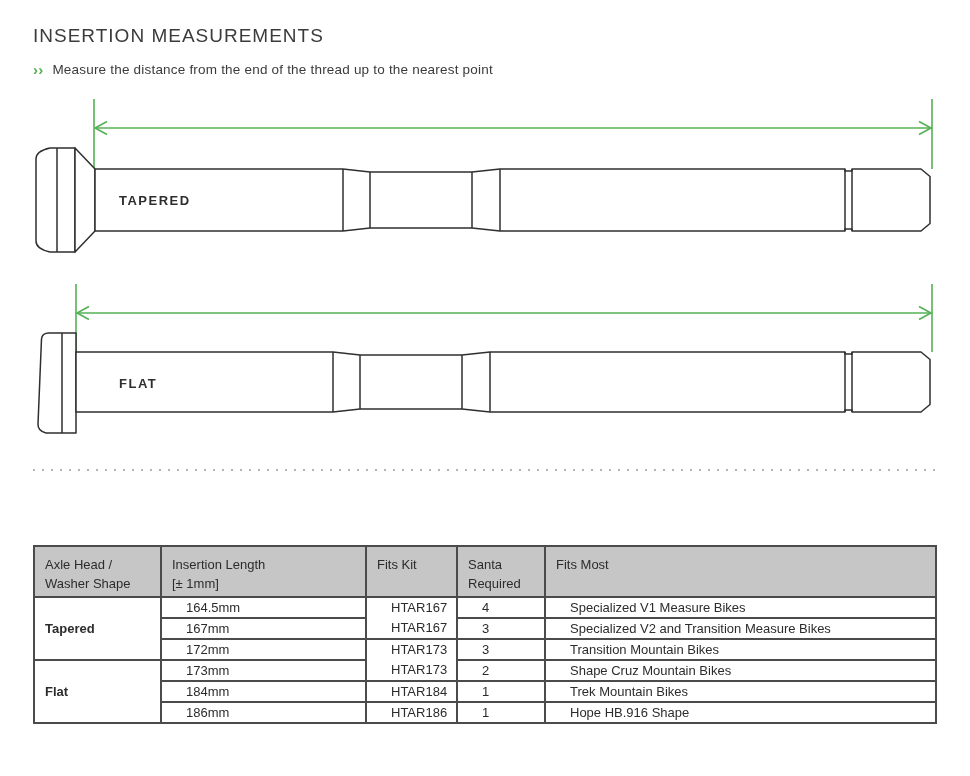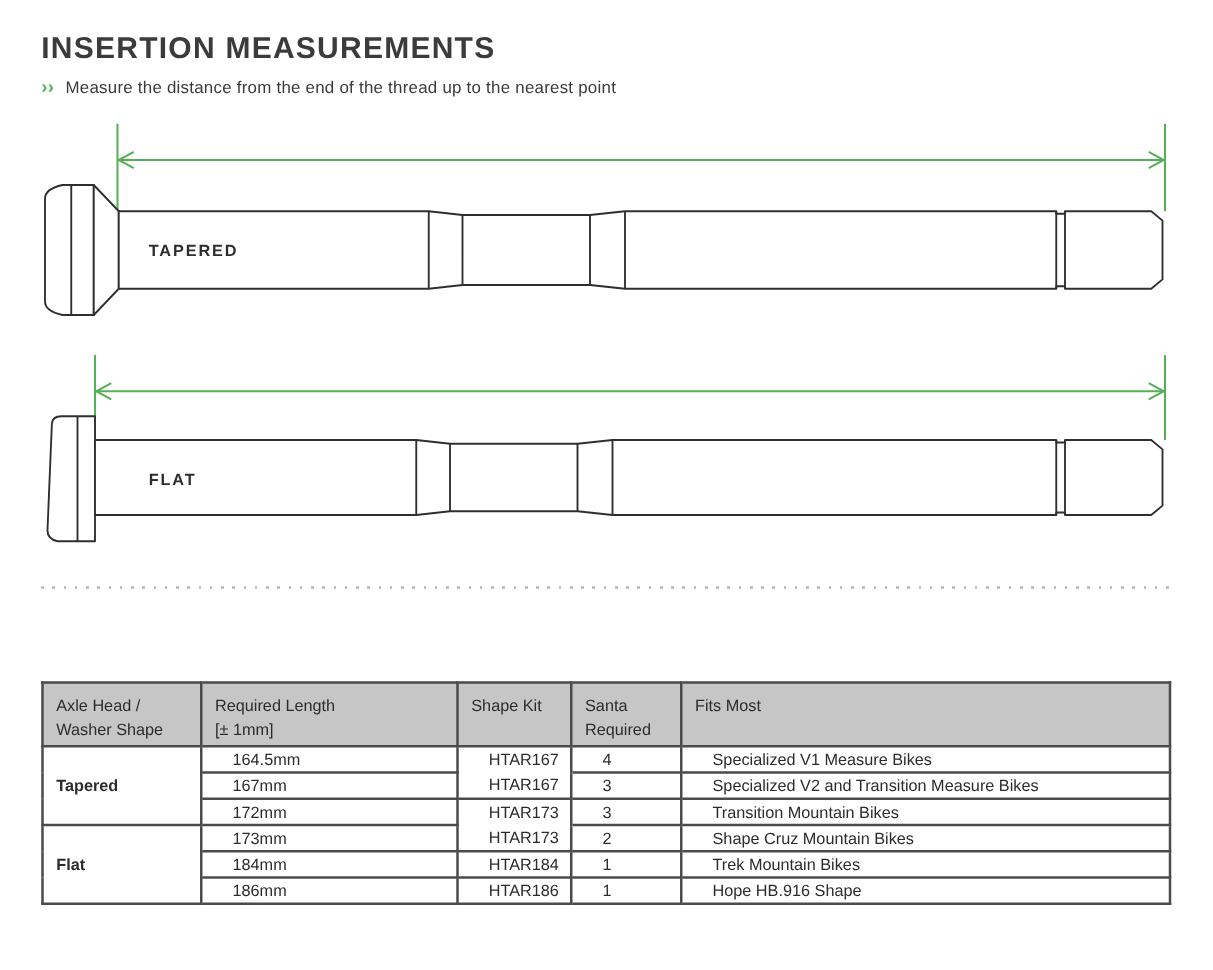--- a/index.html
+++ b/index.html
@@ -10,21 +10,21 @@
     --text:#3b3b3b;
     --dot:#b4b4b4;
   }
   *{margin:0;padding:0;box-sizing:border-box;}
   html,body{background:#ffffff;}
   body{font-family:"Liberation Sans","DejaVu Sans",sans-serif;color:var(--text);}
   .page{position:relative;width:970px;height:776px;background:#ffffff;overflow:hidden;}
 
   .section-title{
     position:absolute;left:33px;
-    font-size:24px;font-weight:700;letter-spacing:1px;color:var(--text);
+    font-size:19px;font-weight:400;letter-spacing:1px;color:var(--text);
   }
   #title-insertion{top:25px;}
   #title-chart{top:508px;}
 
   .instruction{
     position:absolute;left:33px;top:62px;
     font-size:13.5px;color:var(--text);letter-spacing:.2px;
     display:flex;align-items:center;gap:9px;
   }
   .instruction .marker{
@@ -152,25 +152,25 @@
         <col style="width:88px">
         <col>
     </colgroup>
     <thead>
       <tr>
         <th>
           <span>Axle Head /</span>
           <span>Washer Shape</span>
         </th>
         <th>
-          <span>Required Length</span>
+          <span>Insertion Length</span>
           <span>[± 1mm]</span>
         </th>
         <th>
-          <span>Shape Kit</span>
+          <span>Fits Kit</span>
         </th>
         <th>
           <span>Santa</span>
           <span>Required</span>
         </th>
         <th>
           <span>Fits Most</span>
         </th>
       </tr>
     </thead>

